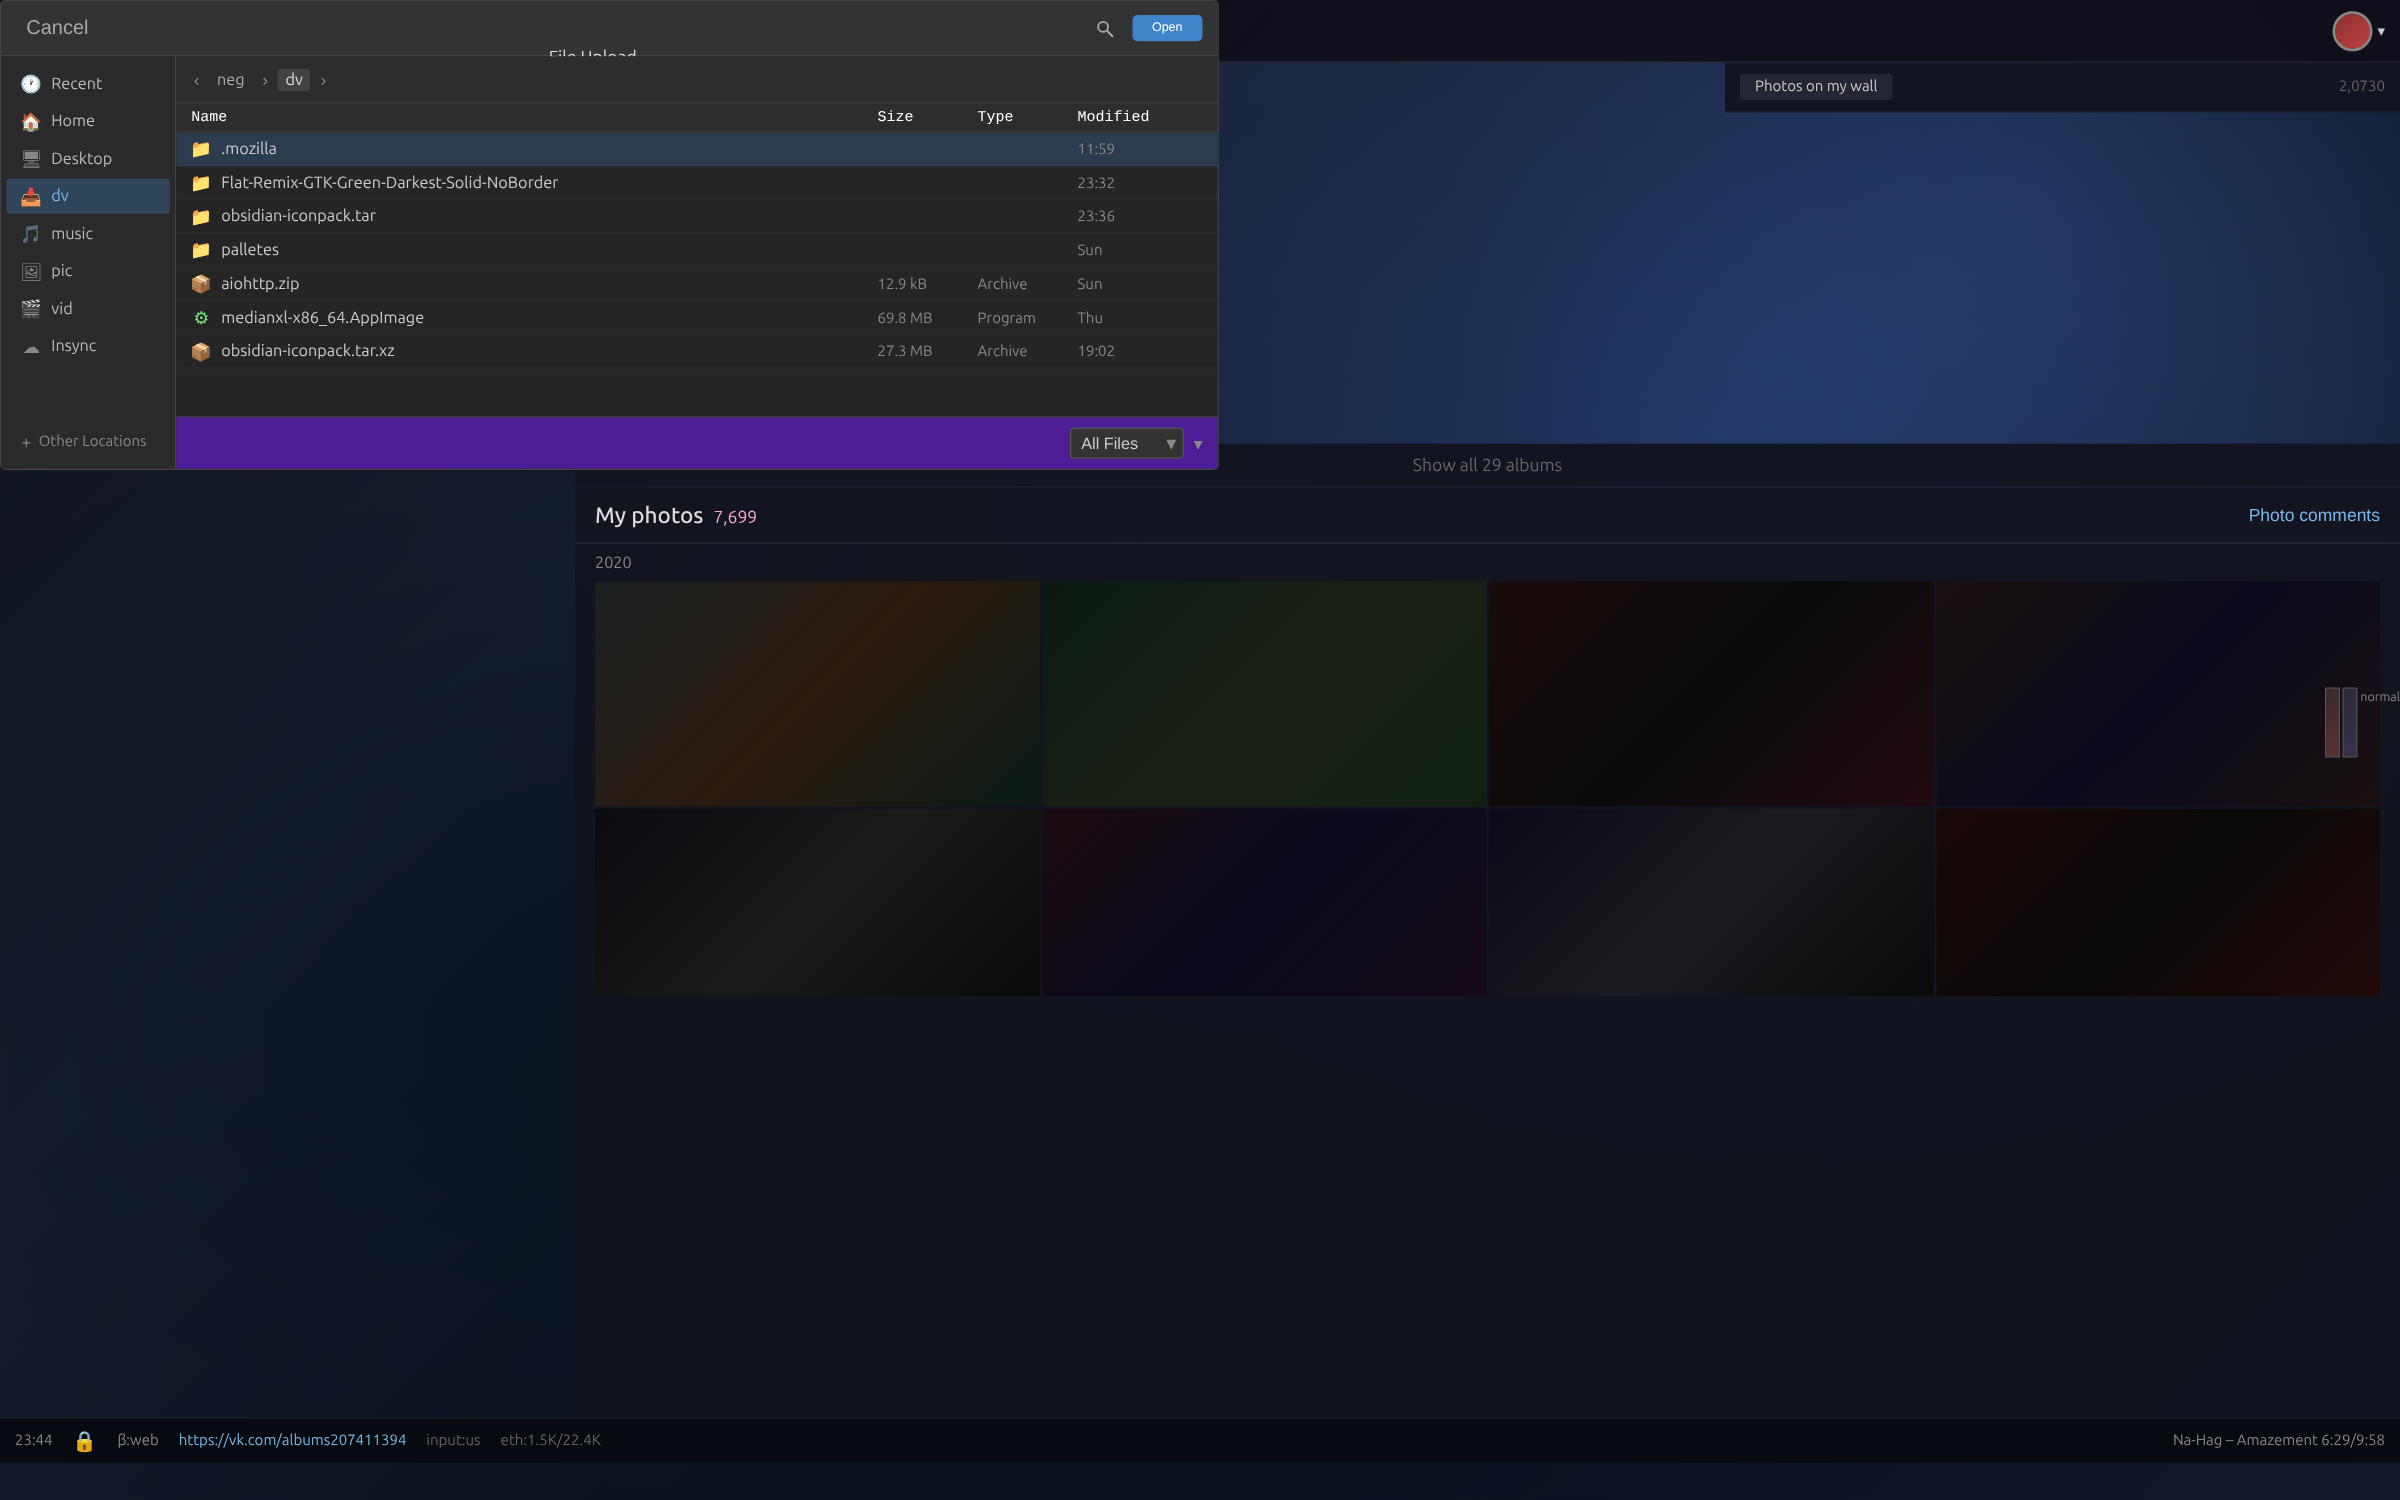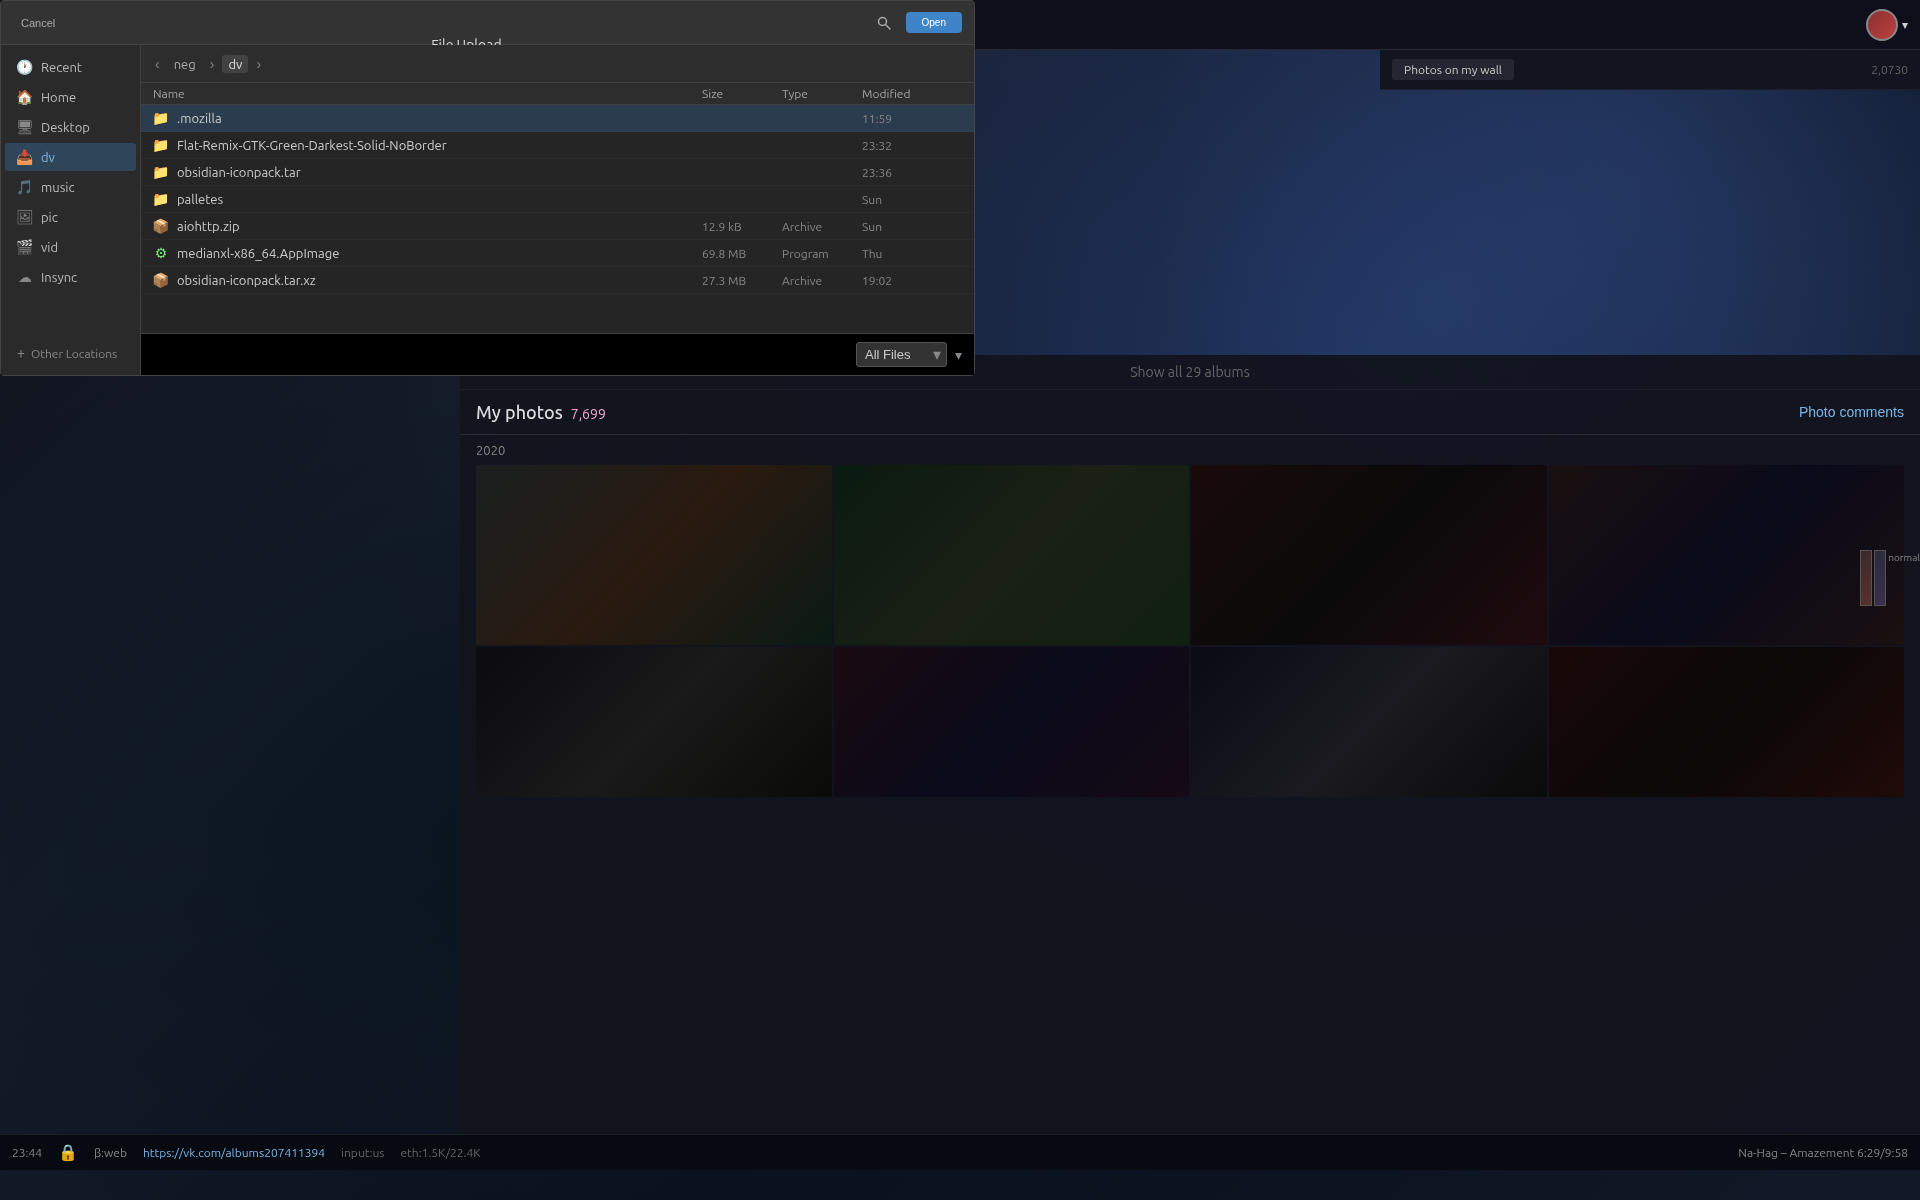--- a/index.html
+++ b/index.html
@@ -57,21 +57,21 @@
     }
     .dialog-title {
       flex: 1;
       text-align: center;
       color: #ddd;
       font-size: 14px;
       margin-top: 44px;
     }
     .dialog-cancel {
       color: #aaa;
-      font-size: 11px;
+      font-size: 16px;
       cursor: pointer;
       background: none;
       border: none;
       padding: 4px 8px;
     }
     .dialog-open-btn {
       background: #3d85c8;
       color: #fff;
       border: none;
       border-radius: 4px;
@@ -177,22 +177,23 @@
     }
 
     .file-list-header {
       display: grid;
       grid-template-columns: 1fr 80px 80px 100px;
       padding: 4px 12px;
       border-bottom: 1px solid #404040;
       background: #2d2d2d;
     }
     .file-list-header span {
-      color: #a3a3a3;
-      font-size: 12px;
+      color: #ffffff;
+      font-size: 12px;
+      font-family: Liberation Mono, monospace;
     }
 
     .file-list {
       flex: 1;
       overflow-y: auto;
       background: #252525;
     }
     .file-row {
       display: grid;
       grid-template-columns: 1fr 80px 80px 100px;
@@ -227,21 +228,21 @@
       color: #888;
       font-size: 12px;
     }
 
     .dialog-footer {
       display: flex;
       align-items: center;
       justify-content: flex-end;
       padding: 8px 12px;
       border-top: 1px solid #404040;
-      background: #000000;
+      background: #4c1d95;
       gap: 8px;
     }
     .file-type-select {
       background: #333;
       border: 1px solid #555;
       color: #ccc;
       padding: 4px 24px 4px 8px;
       font-size: 13px;
       border-radius: 3px;
       appearance: none;

